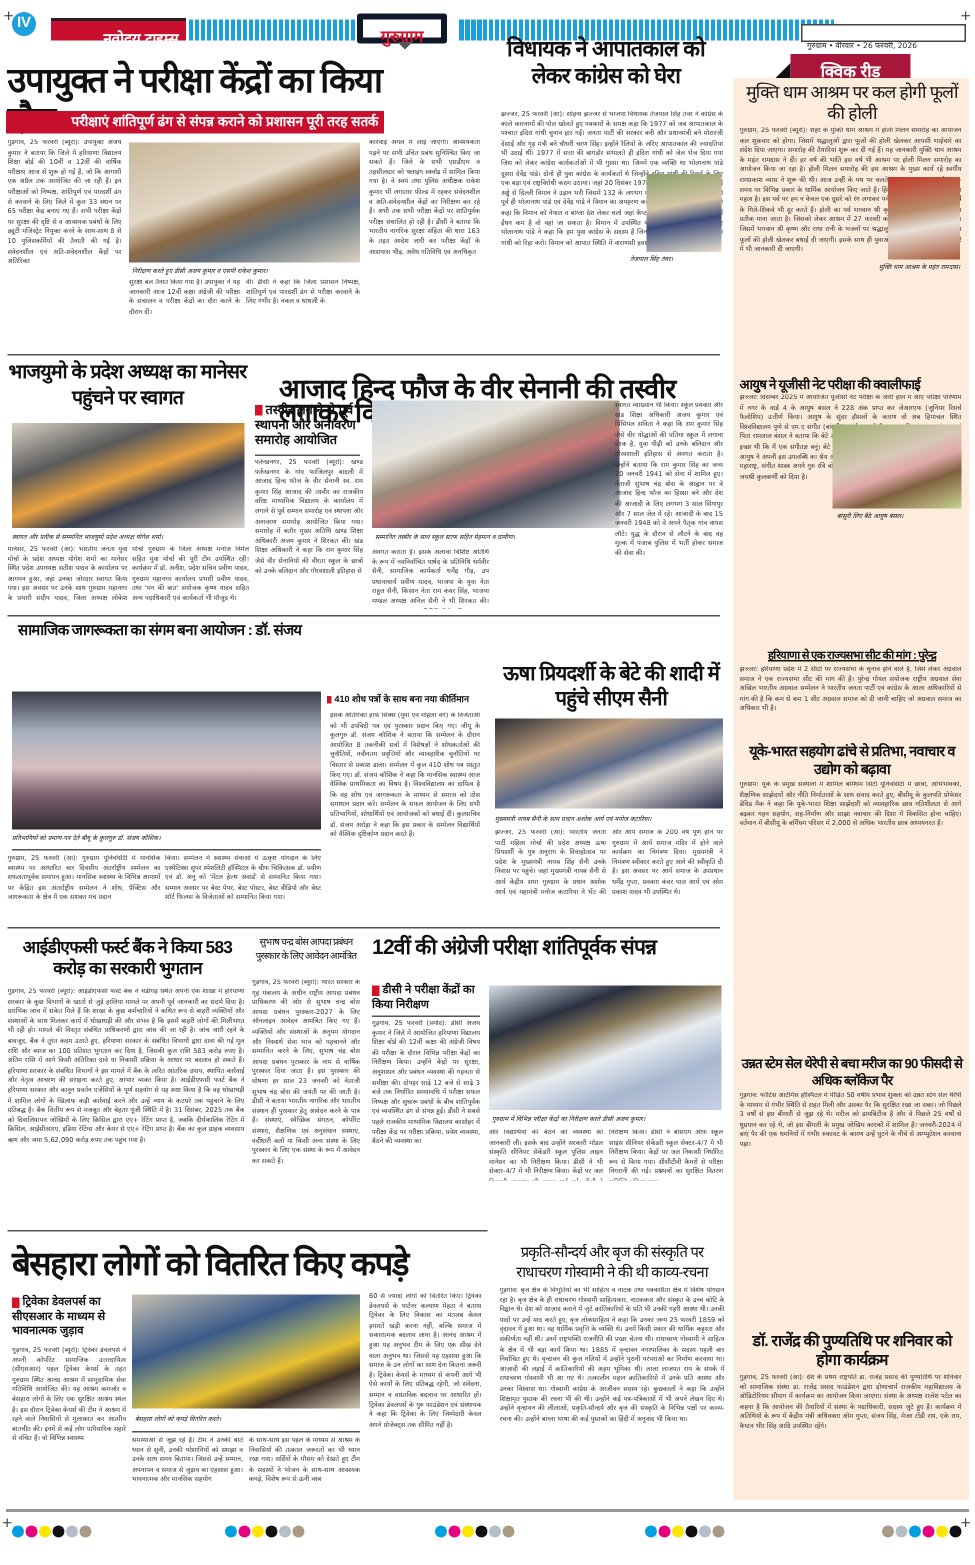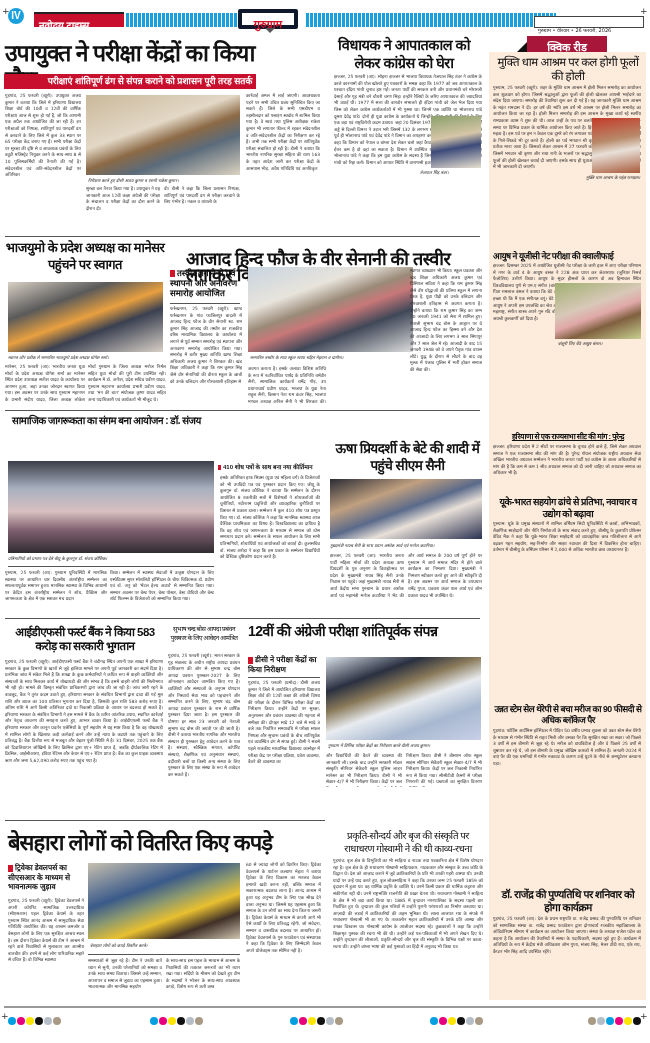--- a/index.html
+++ b/index.html
@@ -17,21 +17,21 @@
 </style>
 </head>
 <body>
 
 <div class="abs" style="left:0;top:0;width:650px;height:34px;">
   <div class="abs" style="left:2px;top:6px;font-size:9px;color:#333;">+</div>
   <div class="abs" style="left:8px;top:8px;width:16px;height:16px;border-radius:50%;background:#1aa0dc;color:#fff;font:bold 10px 'Liberation Sans',sans-serif;text-align:center;line-height:16px;">
     <span>IV</span>
   </div>
   <div class="abs" style="left:34px;top:12px;width:90px;height:15px;background:#c8102e;border-top:2px solid #222;">
-    <span style="color:#fff;font:bold 10px 'Liberation Sans',sans-serif;line-height:13px;padding-left:5px;">नवोदय टाइम्स</span>
+    <span style="color:#fff;font:bold 10px 'Liberation Sans',sans-serif;line-height:13px;padding-left:5px;margin-left:30px;">नवोदय टाइम्स</span>
   </div>
   <div class="abs" style="left:126px;top:13px;width:112px;height:14px;background:repeating-linear-gradient(90deg,#1aa0dc 0 3px,#fff 3px 4px);"></div>
   <div class="abs" style="left:238px;top:9px;width:60px;height:20px;border:4px solid #0f172a;background:#fff;border-radius:2px;text-align:center;">
     <span style="color:#d2142a;font:bold 11px 'Liberation Sans',sans-serif;line-height:18px;">गुरुग्राम</span>
   </div>
   <div class="abs" style="left:265px;top:28px;width:0;height:0;border-left:5px solid transparent;border-right:5px solid transparent;border-top:5px solid #555;"></div>
   <div class="abs" style="left:306px;top:13px;width:250px;height:14px;background:repeating-linear-gradient(90deg,#1aa0dc 0 3px,#fff 3px 4px);"></div>
   <div class="abs" style="left:534px;top:16px;width:110px;height:12px;border:1px solid #444;background:#fff;">
     <span style="font-size:5px;line-height:10px;padding-left:3px;color:#222;">गुरुग्राम • वीरवार • 26 फरवरी, 2026</span>
   </div>
@@ -42,21 +42,21 @@
 <div class="abs" style="left:4px;top:74px;width:252px;height:15px;background:#c8102e;padding-left:40px;">
   <span style="display:block;color:#fff;font:bold 9px 'Liberation Sans',sans-serif;line-height:15px;text-align:center;">परीक्षाएं शांतिपूर्ण ढंग से संपन्न कराने को प्रशासन पूरी तरह सतर्क</span>
 </div>
 <div class="abs txt" style="left:5px;top:93px;width:76px;height:140px;">गुड़गांव, 25 फरवरी (ब्यूरो): उपायुक्त अजय कुमार ने बताया कि जिले में हरियाणा विद्यालय शिक्षा बोर्ड की 10वीं व 12वीं की वार्षिक परीक्षाएं आज से शुरू हो गई हैं, जो कि आगामी एक अप्रैल तक आयोजित की जा रही हैं। इन परीक्षाओं को निष्पक्ष, शांतिपूर्ण एवं पारदर्शी ढंग से करवाने के लिए जिले में कुल 33 स्थान पर 65 परीक्षा केंद्र बनाए गए हैं। सभी परीक्षा केंद्रों पर सुरक्षा की दृष्टि से व आवश्यक प्रबंधों के लिए ड्यूटी मजिस्ट्रेट नियुक्त करने के साथ-साथ 8 से 10 पुलिसकर्मियों की तैनाती की गई है। संवेदनशील एवं अति-संवेदनशील केंद्रों पर अतिरिक्त</div>
 <div class="abs photo" style="left:86px;top:95px;width:154px;height:80px;background:linear-gradient(160deg,#c9b89a 0%,#e3d8c6 40%,#8c6a46 55%,#5b6b7a 70%,#dcd3c2 100%);"></div>
 <div class="abs caption" style="left:88px;top:178px;width:152px;">निरीक्षण करते हुए डीसी अजय कुमार व एसपी राकेश कुमार।</div>
 <div class="abs txt" style="left:86px;top:186px;width:74px;height:46px;">सुरक्षा बल तैनात किया गया है। उपायुक्त ने यह जानकारी आज 12वीं कक्षा अंग्रेजी की परीक्षा के संचालन व परीक्षा केंद्रों का दौरा करने के दौरान दी।</div>
 <div class="abs txt" style="left:164px;top:186px;width:76px;height:46px;">वी। डीसी ने कहा कि जिला प्रशासन निष्पक्ष, शांतिपूर्ण एवं पारदर्शी ढंग से परीक्षा करवाने के लिए गंभीर है। नकल व धांधली के</div>
 <div class="abs txt" style="left:246px;top:93px;width:74px;height:140px;">कार्रवाई अमल में लाई जाएगी। आवश्यकता पड़ने पर सभी उचित प्रबंध सुनिश्चित किए जा सकते हैं। जिले के सभी एसडीएम व तहसीलदार को फ्लाइंग स्क्वॉड में शामिल किया गया है। वे स्वयं तथा पुलिस अधीक्षक राकेश कुमार भी लगातार फील्ड में रहकर संवेदनशील व अति-संवेदनशील केंद्रों का निरीक्षण कर रहे हैं। अभी तक सभी परीक्षा केंद्रों पर शांतिपूर्वक परीक्षा संचालित हो रही है। डीसी ने बताया कि भारतीय नागरिक सुरक्षा संहिता की धारा 163 के तहत आदेश जारी कर परीक्षा केंद्रों के आसपास भीड़, अवैध गतिविधि एवं अनधिकृत</div>
 
-<div class="abs hl" style="left:334px;top:36px;width:140px;font-size:14.5px;line-height:18px;text-align:center;">विधायक ने आपातकाल को लेकर कांग्रेस को घेरा</div>
+<div class="abs hl" style="left:334px;top:24px;width:140px;font-size:14.5px;line-height:18px;text-align:center;">विधायक ने आपातकाल को लेकर कांग्रेस को घेरा</div>
 <div class="abs txt" style="left:334px;top:74px;width:148px;height:160px;">झज्जर, 25 फरवरी (आ): सोहना झज्जर से भाजपा विधायक तेजपाल सिंह तंवर ने कांग्रेस के काले कारनामों की पोल खोलते हुए पत्रकारों के समक्ष कहा कि 1977 को जब आपातकाल के पश्चात इंदिरा गांधी चुनाव हार गईं। जनता पार्टी की सरकार बनी और प्रधानमंत्री बने मोरारजी देसाई और गृह मंत्री बने चौधरी चरण सिंह। इन्होंने रैलियों के जरिए आपातकाल की ज्यादतियां भी उठाई थीं। 1977 में सत्ता की बागडोर संभालते ही इंदिरा गांधी को जेल भेज दिया गया जिस को लेकर कांग्रेस कार्यकर्ताओं में भी गुस्सा था। जिनमें एक व्यक्ति था भोलानाथ पांडे दूसरा देवेंद्र पांडे। दोनों ही युवा कांग्रेस के कार्यकर्ता थे जिन्होंने इंदिरा गांधी की रिहाई के लिए एक बड़ा एवं राष्ट्रविरोधी कदम उठाया। जहां 20 दिसंबर 1978 शाम 5:45 पर लखनऊ हवाई अड्डे से दिल्ली विमान ने उड़ान भरी जिसमें 132 के लगभग यात्री थे जिनको दिल्ली पहुंचने से पूर्व ही भोलानाथ पांडे एवं देवेंद्र पांडे ने विमान का अपहरण कर लिया और विमान के कैप्टन को कहा कि विमान को नेपाल व बांग्ला देश लेकर चलो जहां कैप्टन ने उन्हें समझाया कि विमान में ईंधन कम है वो वहां जा सकता है। विमान में उपस्थित यात्रियों को समझौता कराते हुए भोलानाथ पांडे ने कहा कि हम युवा कांग्रेस के सदस्य हैं जिनकी अपनी मांगें बताई कि इंदिरा गांधी को रिहा करो। विमान को आपात स्थिति में वाराणसी हवाई अड्डे पर उतारा गया।</div>
 <div class="abs photo" style="left:431px;top:116px;width:50px;height:52px;background:linear-gradient(170deg,#8aa06a 0%,#d6c6a8 40%,#3c4a7a 60%,#e8e0d0 100%);"></div>
 <div class="abs caption" style="left:420px;top:170px;width:64px;background:#fff;">तेजपाल सिंह तंवर।</div>
 
 <div class="abs pinkbox" style="left:489px;top:52px;width:157px;height:948px;"></div>
 <div class="abs" style="left:527px;top:36px;width:80px;height:16px;background:#a8173a;text-align:center;">
   <span style="color:#fff;font:bold 11px 'Liberation Sans',sans-serif;line-height:16px;">क्विक रीड</span>
 </div>
 <div class="abs" style="left:517px;top:42px;width:0;height:0;border-top:10px solid transparent;border-right:10px solid #111;"></div>
 

